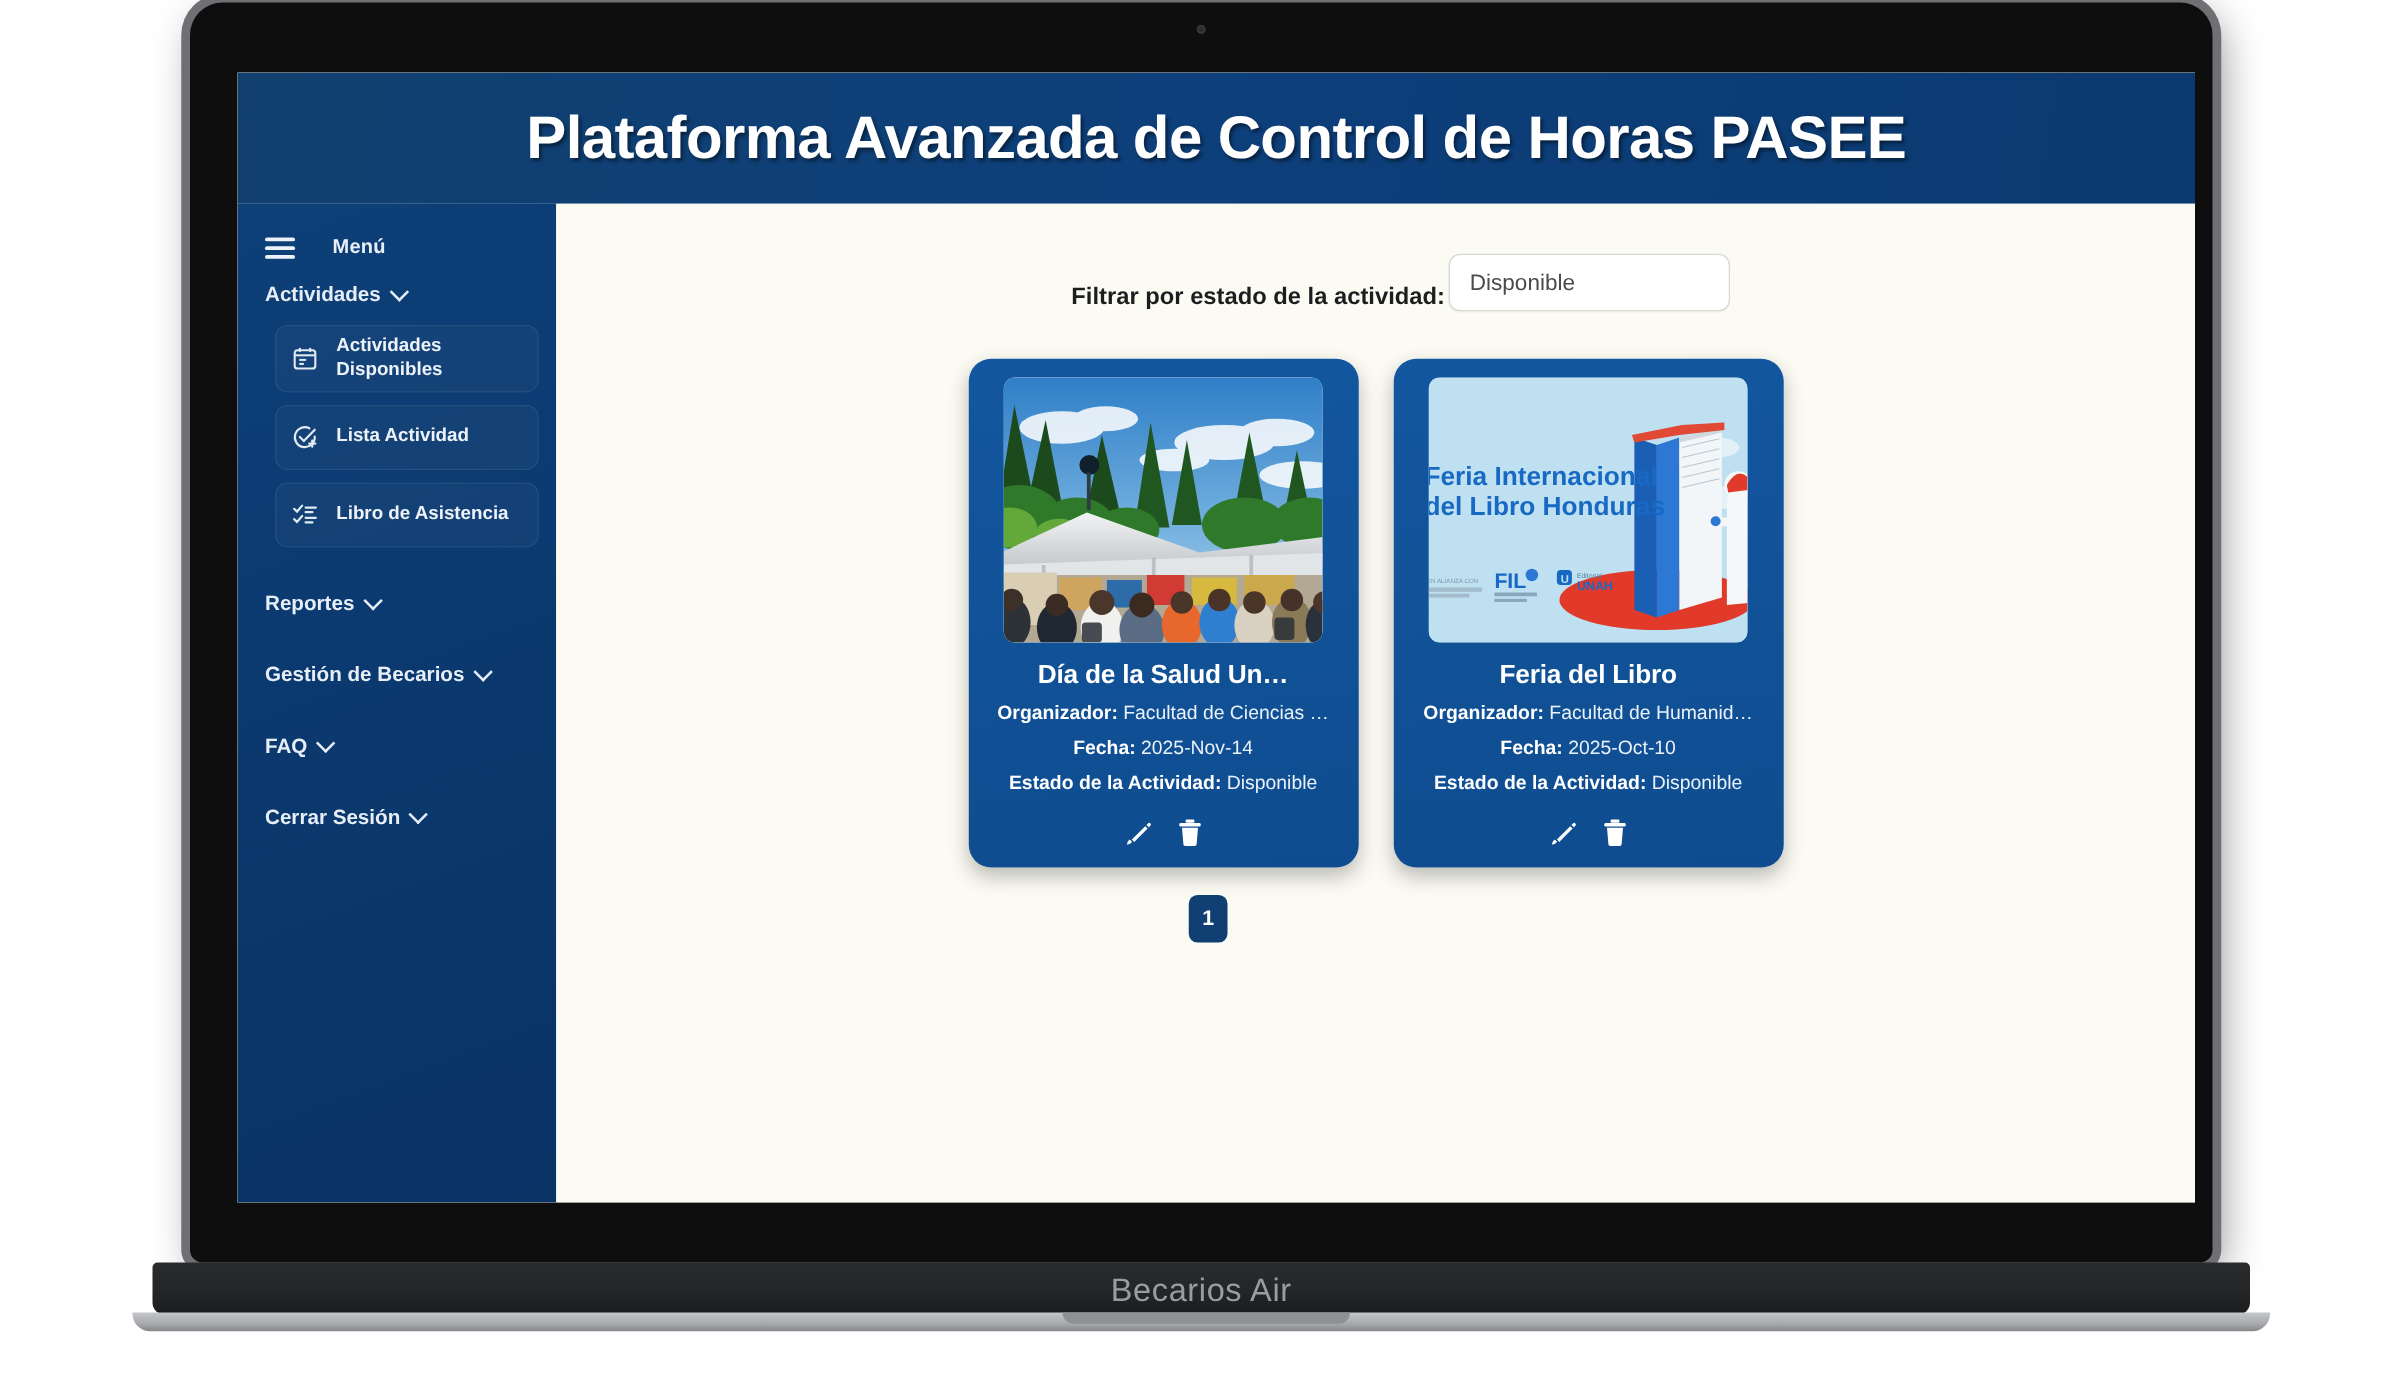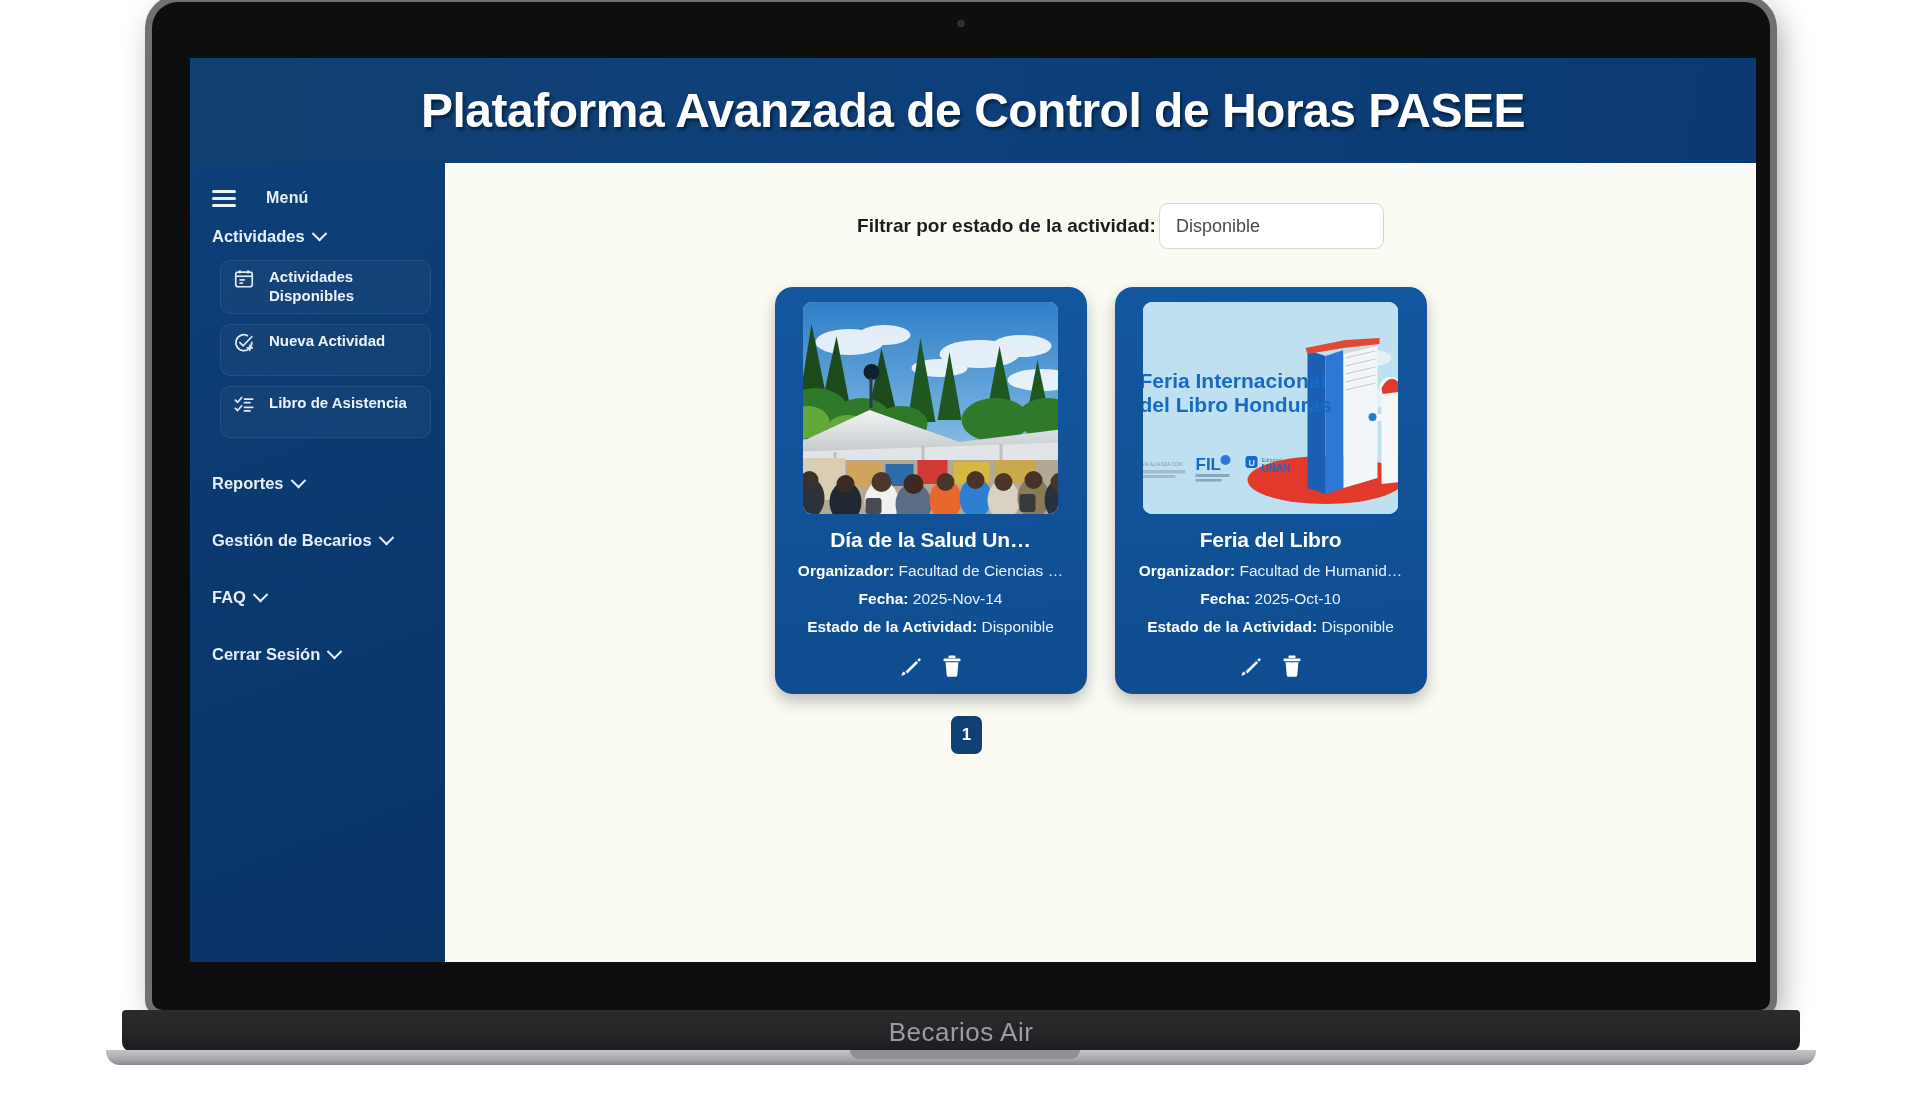--- a/index.html
+++ b/index.html
@@ -166,20 +166,21 @@
     display: inline-block;
     width: 11px; height: 11px;
     border-right: 2.6px solid #e7eef7;
     border-bottom: 2.6px solid #e7eef7;
     transform: rotate(45deg) translate(-2px,-2px);
   }
 
   .subnav { padding: 2px 14px 0 30px; }
   .subnav-item {
     display: flex;
+    align-items: center;
     gap: 14px;
     min-height: 52px;
     padding: 7px 10px 7px 12px;
     margin-bottom: 10px;
     border-radius: 10px;
     color: #eef3fa;
     font-size: 15px;
     font-weight: 600;
     line-height: 1.25;
     cursor: pointer;
@@ -194,21 +195,21 @@
   
   #main {
     flex: 1;
     background: #fbfbf3;
     position: relative;
     padding-top: 40px;
   }
 
   #filter-row {
     display: flex;
-    align-items: center;
+    align-items: flex-end;
     justify-content: center;
     gap: 3px;
     margin-bottom: 38px;
     padding-left: 40px;
   }
   #filter-label {
     color: #1d1d1f;
     font-size: 19px;
     font-weight: bold;
   }
@@ -357,21 +358,21 @@
 
             <div class="subnav-item">
               <span class="subnav-icon">
                 <svg viewBox="0 0 24 24" fill="none" stroke="#eef3fa" stroke-width="1.9" stroke-linecap="round">
                   <path d="M20.5 11.3A8.7 8.7 0 1 1 15.8 4"></path>
                   <polyline points="7.5,11.5 11,15 20.5,5.2"></polyline>
                   <line x1="18.3" y1="14.6" x2="18.3" y2="20"></line>
                   <line x1="15.6" y1="17.3" x2="21" y2="17.3"></line>
                 </svg>
               </span>
-              <span>Nueva Actividad</span>
+              <span>Lista Actividad</span>
             </div>
 
             <div class="subnav-item">
               <span class="subnav-icon">
                 <svg viewBox="0 0 24 24" fill="none" stroke="#eef3fa" stroke-width="1.9" stroke-linecap="round">
                   <polyline points="2.5,6.6 5,9 9.5,3.8"></polyline>
                   <polyline points="2.5,15.6 5,18 9.5,12.8"></polyline>
                   <line x1="12.5" y1="5.5" x2="21.5" y2="5.5"></line>
                   <line x1="12.5" y1="9.5" x2="18.5" y2="9.5"></line>
                   <line x1="12.5" y1="14.5" x2="21.5" y2="14.5"></line>

